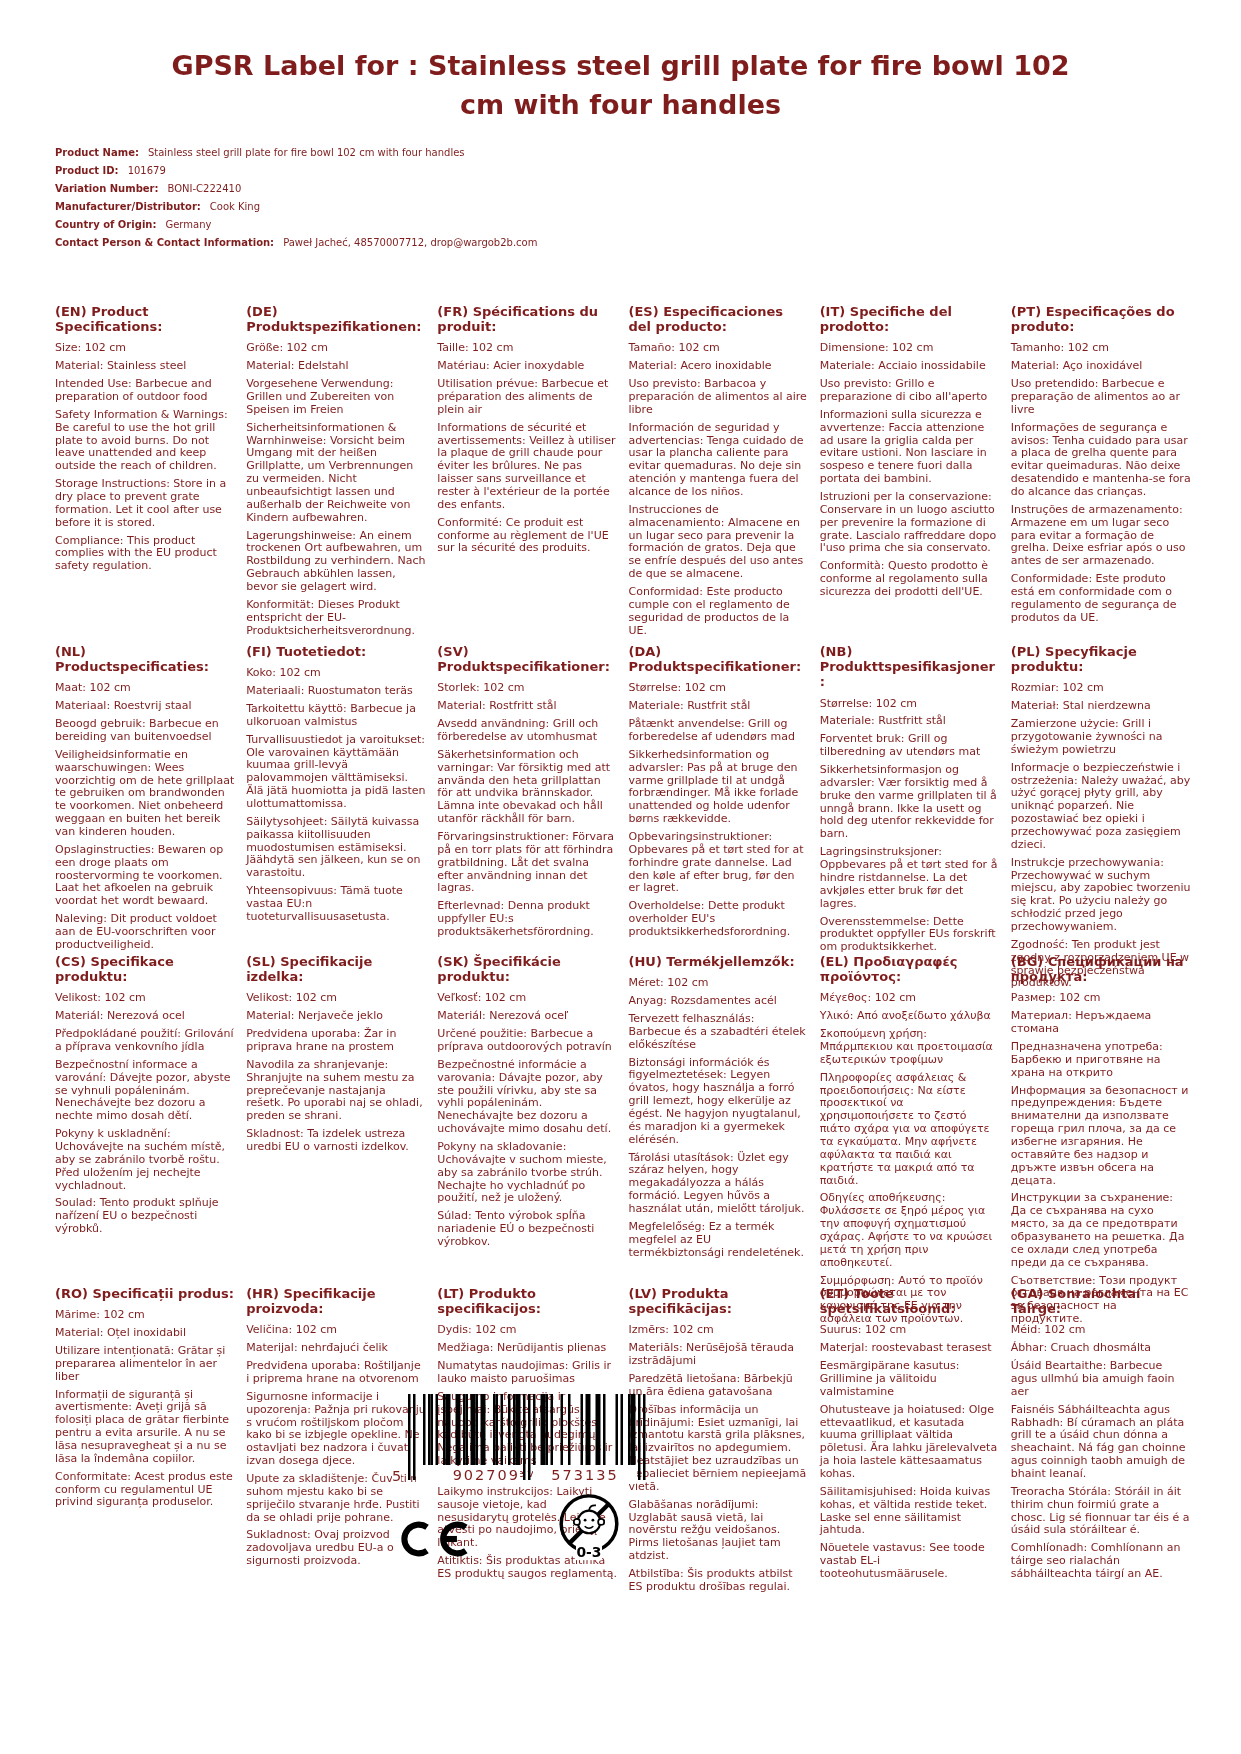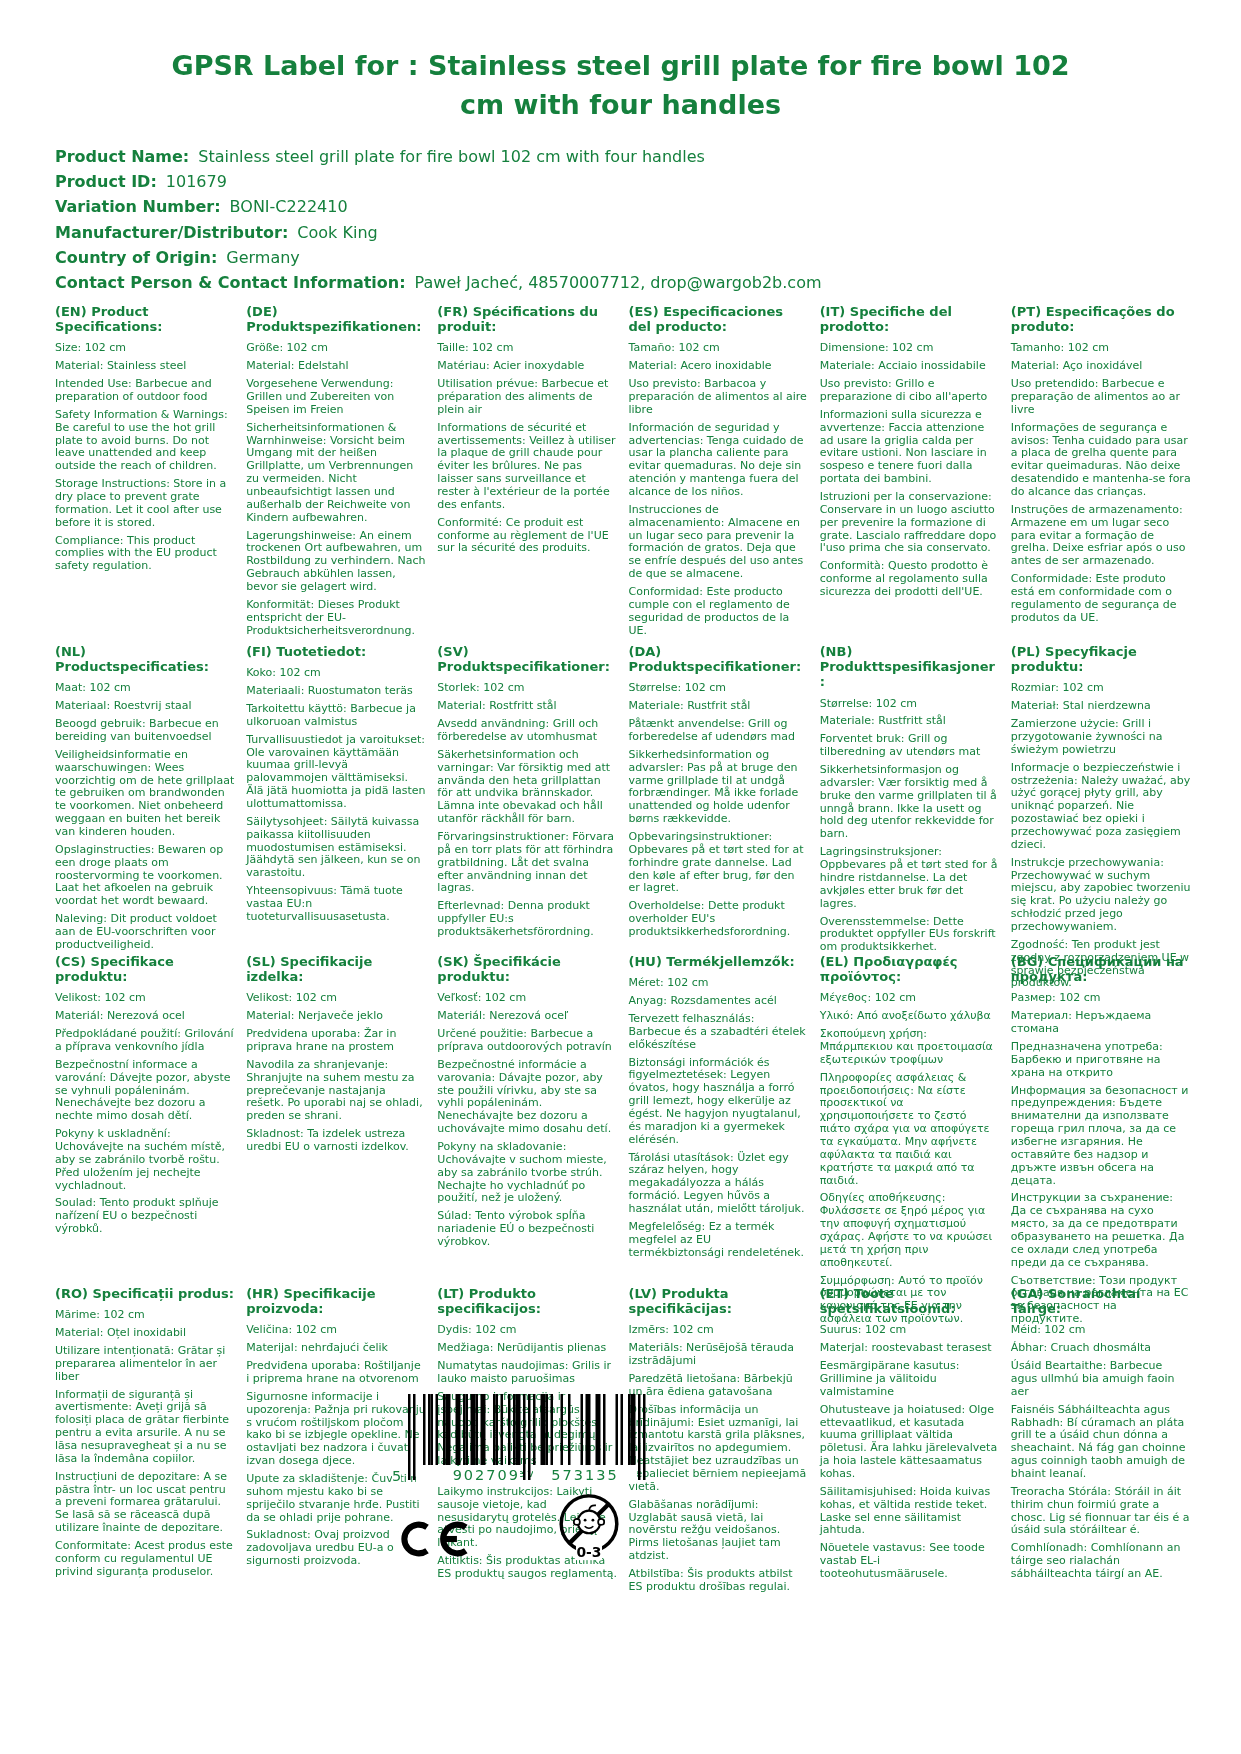--- a/index.html
+++ b/index.html
@@ -1,21 +1,21 @@
 <!DOCTYPE html>
 <html><head>
 <meta charset="utf-8">
 <style>
   html,body{margin:0;padding:0;background:#fff;}
-  .page{position:relative;width:1241px;height:1754px;background:#fff;color:#15803d;
+  .page{position:relative;width:1241px;height:1754px;background:#fff;color:#7f1d1d;
         font-family:"DejaVu Sans","Liberation Sans",sans-serif;overflow:hidden;}
   .title{position:absolute;top:46px;left:0;right:0;text-align:center;
          font-size:27px;font-weight:bold;line-height:1.45;}
   .title-inner{max-width:950px;margin:0 auto;}
-  .pinfo{position:absolute;left:55px;top:147px;font-size:16px;line-height:1.2;}
+  .pinfo{position:absolute;left:55px;top:147px;font-size:10px;line-height:1.2;}
   .pinfo-row{margin:0 0 6px 0;}
   .pinfo-label{font-weight:bold;margin-right:9px;}
   .spec-grid{position:absolute;left:55px;top:304px;width:1136px;display:grid;
              grid-template-columns:repeat(6,1fr);grid-template-rows:340px 310px 332px auto;
              column-gap:11px;}
   .spec-block{font-size:11px;line-height:1.17;overflow-wrap:anywhere;}
   .spec-heading{font-size:13px;font-weight:bold;margin:0;}
   .spec-par{margin:5px 0 0 0;}
   .spec-par:first-child{margin-top:8px;}
   .barcode{position:absolute;left:392px;top:1394px;width:270px;height:104px;}
@@ -242,21 +242,20 @@
           <p class="spec-par">Съответствие: Този продукт отговаря на регламента на ЕС за безопасност на продуктите.</p>
         </div>
     </section>
       <section class="spec-block">
       <h3 class="spec-heading">(RO) Specificații produs:</h3>
       <div class="spec-pars">
           <p class="spec-par">Mărime: 102 cm</p>
           <p class="spec-par">Material: Oțel inoxidabil</p>
           <p class="spec-par">Utilizare intenționată: Grătar și prepararea alimentelor în aer liber</p>
           <p class="spec-par">Informații de siguranță și avertismente: Aveți grijă să folosiți placa de grătar fierbinte pentru a evita arsurile. A nu se lăsa nesupravegheat și a nu se lăsa la îndemâna copiilor.</p>
-          <p class="spec-par">Instrucțiuni de depozitare: A se păstra într- un loc uscat pentru a preveni formarea grătarului. Se lasă să se răcească după utilizare înainte de depozitare.</p>
           <p class="spec-par">Conformitate: Acest produs este conform cu regulamentul UE privind siguranța produselor.</p>
         </div>
     </section>
       <section class="spec-block">
       <h3 class="spec-heading">(HR) Specifikacije proizvoda:</h3>
       <div class="spec-pars">
           <p class="spec-par">Veličina: 102 cm</p>
           <p class="spec-par">Materijal: nehrđajući čelik</p>
           <p class="spec-par">Predviđena uporaba: Roštiljanje i priprema hrane na otvorenom</p>
           <p class="spec-par">Sigurnosne informacije i upozorenja: Pažnja pri rukovanju s vrućom roštiljskom pločom kako bi se izbjegle opekline. Ne ostavljati bez nadzora i čuvati izvan dosega djece.</p>

